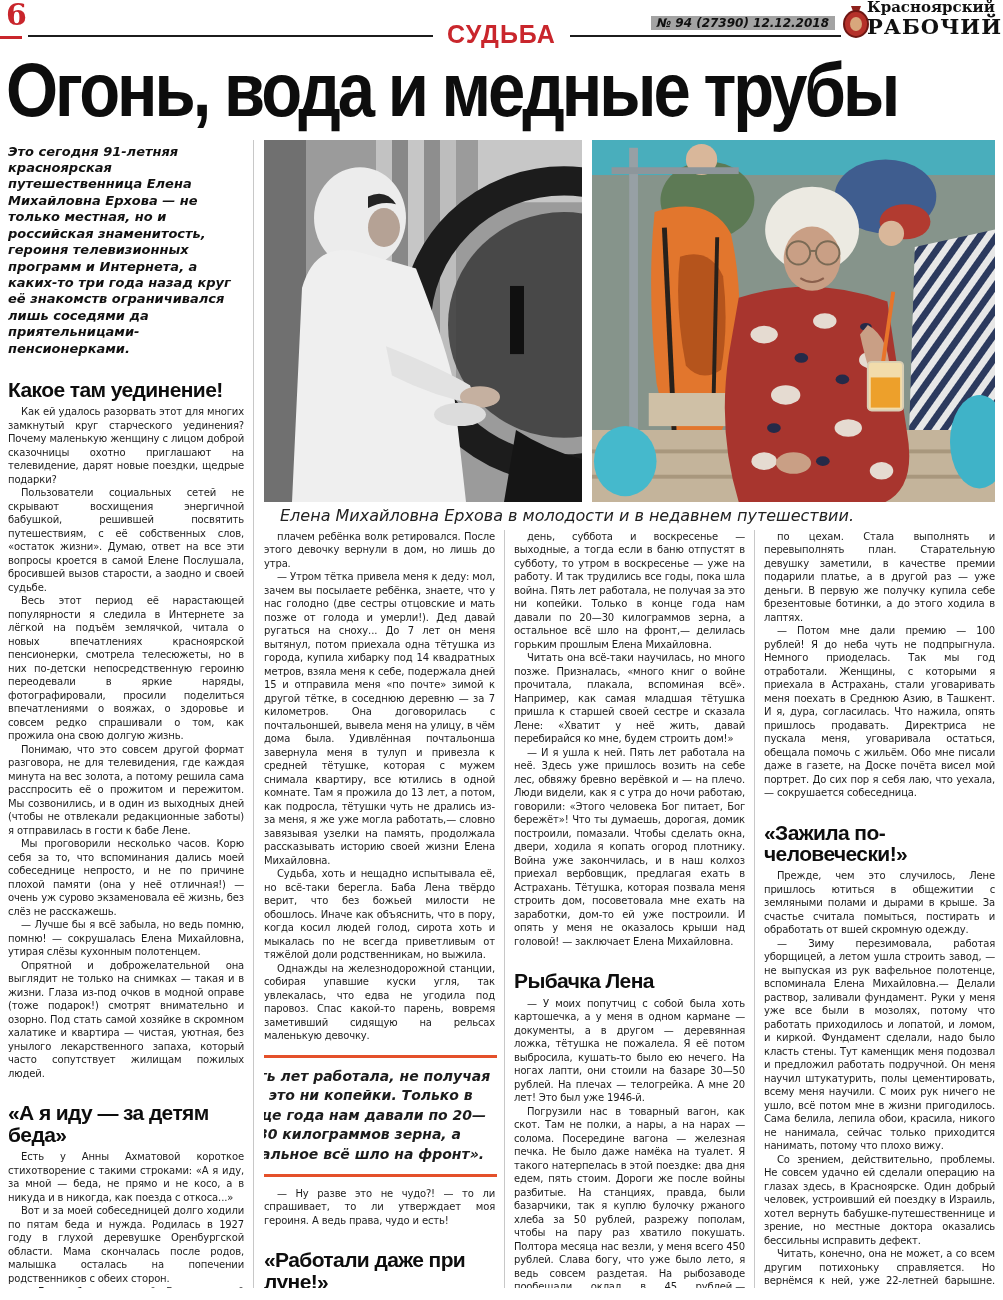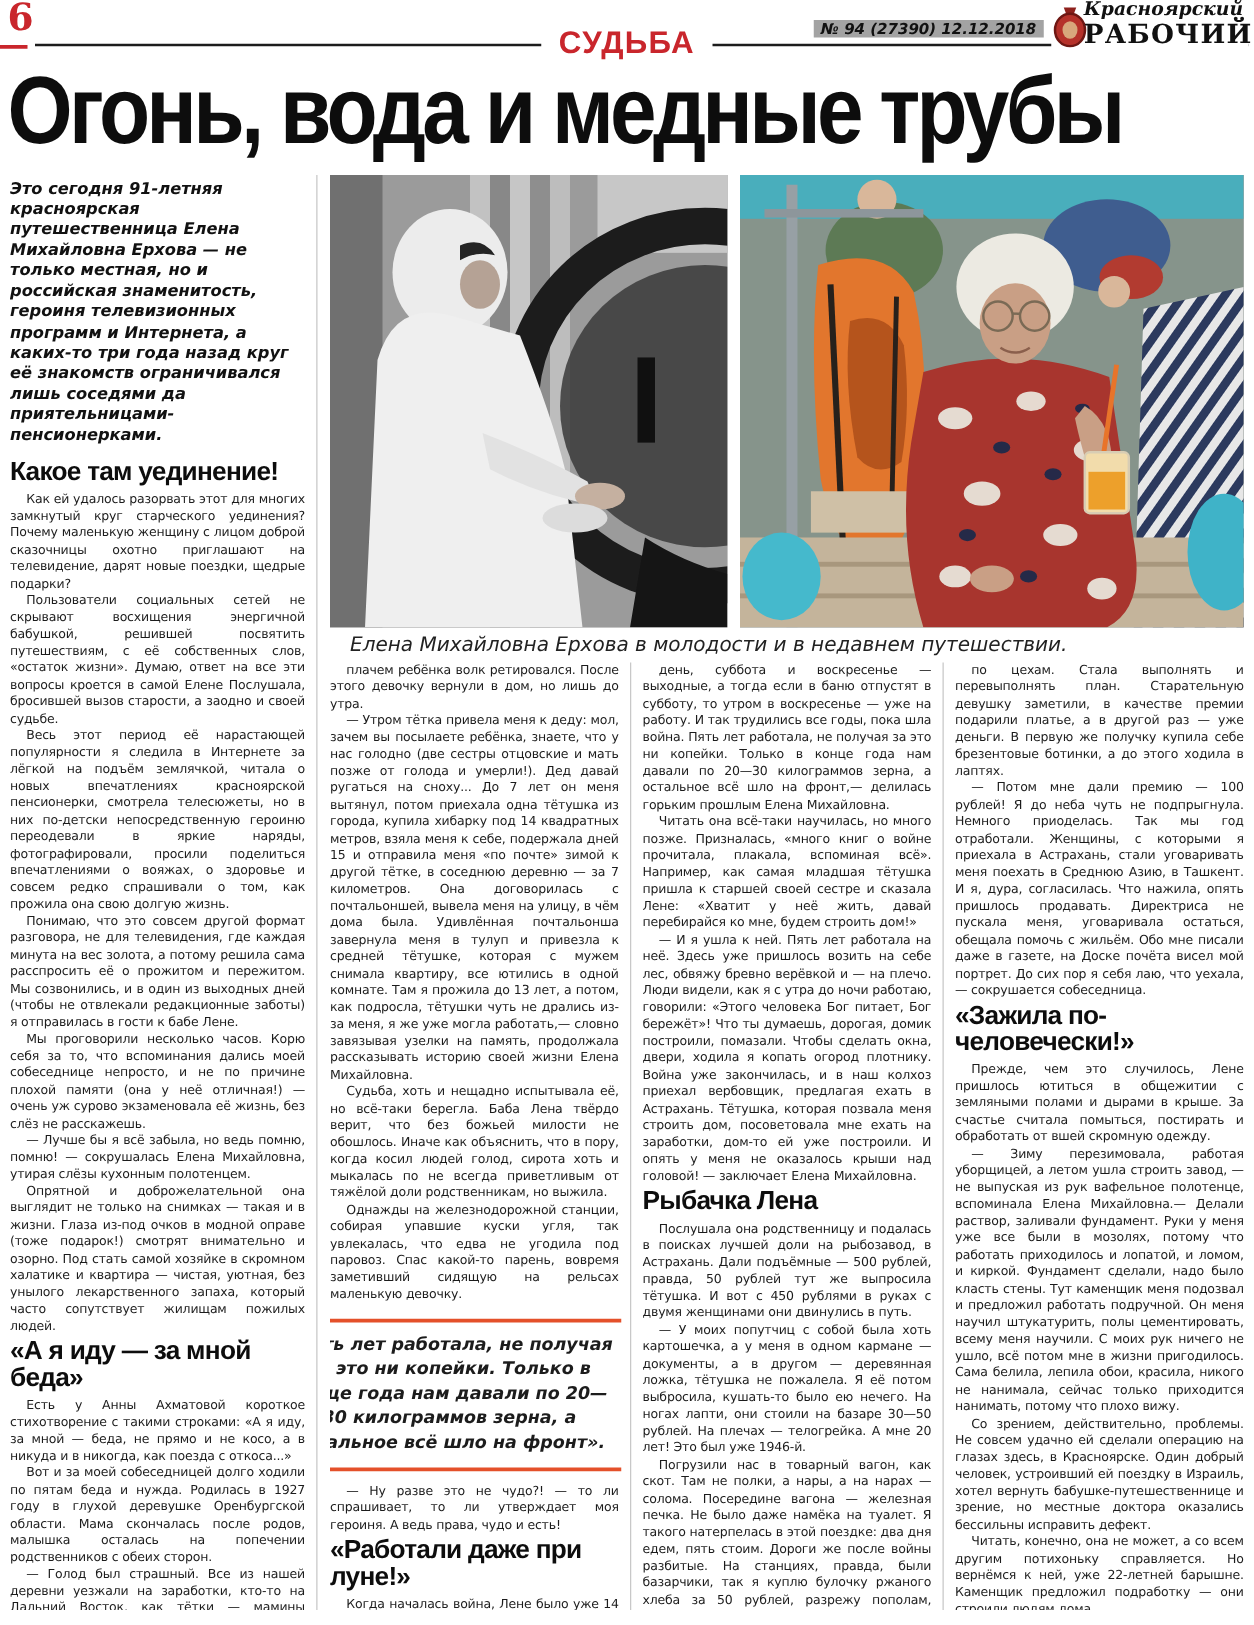--- a/index.html
+++ b/index.html
@@ -16,21 +16,21 @@
   .mast-rule{position:absolute;left:28px;right:4px;top:35px;height:0;border-top:2px solid #1c1c1c;}
   .section-title-wrap{position:absolute;left:0;right:0;top:20px;text-align:center;z-index:2;}
   .section-title{display:inline-block;background:#fff;padding:0 14px;color:#c9262c;
     font-weight:800;font-size:25px;letter-spacing:1px;font-family:"Liberation Sans",sans-serif;}
   .issue-info{position:absolute;right:168px;top:16px;font-style:italic;font-weight:bold;
     font-size:12px;color:#111;z-index:2;background:#a3a3a3;padding:0 6px;}
   .logo{position:absolute;right:4px;top:0;width:158px;height:40px;z-index:3;background:#fff;}
   .logo-emblem{position:absolute;left:0;top:4px;width:30px;height:34px;}
   .logo-text{position:absolute;left:26px;top:0;line-height:1;color:#111;
     font-family:"DejaVu Serif",serif;}
-  .logo-line1{font-size:15px;font-weight:bold;font-style:italic;letter-spacing:0;}
+  .logo-line1{font-size:15px;font-weight:bold;letter-spacing:0;}
   .logo-line2{font-size:21px;font-weight:800;letter-spacing:1px;margin-top:1px;}
   
   .headline{
     margin:8px 4px 0 6px;font-family:"Liberation Sans",sans-serif;font-weight:800;
     font-size:67px;letter-spacing:-3px;line-height:.98;white-space:nowrap;color:#0d0d0d;
     transform:scaleY(1.14);transform-origin:top left;
   }
   
   .content{display:flex;padding:0 8px;margin-top:22px;height:1148px;overflow:hidden;}
   .col{box-sizing:border-box;}
@@ -44,21 +44,21 @@
   .caption{font-style:italic;font-size:16px;color:#222;padding:4px 0 5px 16px;}
   .cols3{display:flex;}
   .cols3 .col{flex:1;min-width:0;overflow:hidden;}
   .col2,.col3{padding-right:9px;border-right:1px solid #c8c8c8;margin-right:9px;}
   
   p.body{font-size:10px;line-height:13.5px;letter-spacing:-.15px;text-align:justify;
     margin:0;text-indent:13px;color:#1c1c1c;}
   .lead{font-weight:bold;font-style:italic;font-size:13px;line-height:16.4px;
     margin:4px 0 10px;text-align:left;color:#111;}
   h2.section{font-family:"Liberation Sans",sans-serif;font-weight:800;font-size:21px;
-    letter-spacing:-.6px;line-height:1.02;color:#0d0d0d;margin:2px 0 5px;}
+    letter-spacing:-.6px;line-height:1.02;color:#0d0d0d;margin:22px 0 5px;}
   .pullquote{position:relative;z-index:3;background:#fff;box-sizing:border-box;
     margin:12px 0 10px -42px;width:calc(100% + 44px);
     border-top:3px solid #e4502a;border-bottom:3px solid #e4502a;
     padding:9px 4px;font-weight:bold;font-style:italic;font-size:14px;line-height:1.4;
     text-align:center;color:#1c1c1c;}
 </style>
 </head>
 <body>
 
 <div class="masthead">
@@ -89,21 +89,21 @@
   <div class="col col1">
     <p class="lead">Это сегодня 91-летняя красноярская путешественница Елена Михайловна Ерхова — не только местная, но и российская знаменитость, героиня телевизионных программ и Интернета, а каких-то три года назад круг её знакомств ограничивался лишь соседями да приятельницами-пенсионерками.</p>
     <h2 class="section">Какое там уединение!</h2>
     <p class="body">Как ей удалось разорвать этот для многих замкнутый круг старческого уединения? Почему маленькую женщину с лицом доброй сказочницы охотно приглашают на телевидение, дарят новые поездки, щедрые подарки?</p>
     <p class="body">Пользователи социальных сетей не скрывают восхищения энергичной бабушкой, решившей посвятить путешествиям, с её собственных слов, «остаток жизни». Думаю, ответ на все эти вопросы кроется в самой Елене Послушала, бросившей вызов старости, а заодно и своей судьбе.</p>
     <p class="body">Весь этот период её нарастающей популярности я следила в Интернете за лёгкой на подъём землячкой, читала о новых впечатлениях красноярской пенсионерки, смотрела телесюжеты, но в них по-детски непосредственную героиню переодевали в яркие наряды, фотографировали, просили поделиться впечатлениями о вояжах, о здоровье и совсем редко спрашивали о том, как прожила она свою долгую жизнь.</p>
     <p class="body">Понимаю, что это совсем другой формат разговора, не для телевидения, где каждая минута на вес золота, а потому решила сама расспросить её о прожитом и пережитом. Мы созвонились, и в один из выходных дней (чтобы не отвлекали редакционные заботы) я отправилась в гости к бабе Лене.</p>
     <p class="body">Мы проговорили несколько часов. Корю себя за то, что вспоминания дались моей собеседнице непросто, и не по причине плохой памяти (она у неё отличная!) — очень уж сурово экзаменовала её жизнь, без слёз не расскажешь.</p>
     <p class="body">— Лучше бы я всё забыла, но ведь помню, помню! — сокрушалась Елена Михайловна, утирая слёзы кухонным полотенцем.</p>
     <p class="body">Опрятной и доброжелательной она выглядит не только на снимках — такая и в жизни. Глаза из-под очков в модной оправе (тоже подарок!) смотрят внимательно и озорно. Под стать самой хозяйке в скромном халатике и квартира — чистая, уютная, без унылого лекарственного запаха, который часто сопутствует жилищам пожилых людей.</p>
-    <h2 class="section">«А я иду — за мной беда»</h2>
+    <h2 class="section">«А я иду — за детям беда»</h2>
     <p class="body">Есть у Анны Ахматовой короткое стихотворение с такими строками: «А я иду, за мной — беда, не прямо и не косо, а в никуда и в никогда, как поезда с откоса...»</p>
     <p class="body">Вот и за моей собеседницей долго ходили по пятам беда и нужда. Родилась в 1927 году в глухой деревушке Оренбургской области. Мама скончалась после родов, малышка осталась на попечении родственников с обеих сторон.</p>
     <p class="body">— Голод был страшный. Все из нашей деревни уезжали на заработки, кто-то на Дальний Восток, как тётки — мамины сёстры, а мой отец уехал в Питер, оставив меня на руках 75-летнего деда. С ним жила ещё и сноха, которая ненавидела меня. Дед ещё как-то ухитрялся коровёнку держать, так она боялась, что мне стакан молока достанется. Однажды дедушка ушёл за дровами в лес, а сноха послала меня, трёхлетнюю, к бабушке — отцовой матери. А те ещё пуще голодали, не пустили меня, сказали: «Голодно, чем кормить тебя?» Тётушка вывела меня из избы — иди, мол. Я отошла от их дома, уселась в кучу навоза и заплакала, приговаривая: «Пусть меня волк съест». Я слышала, как сноха говорила своим детям: «Не будете слушаться — волкам отдам!» А волки тоже голодные, как дети плакали! — вспоминала о своём сиротском детстве моя собеседница.</p>
 
   </div>
 
   <div class="right-area">
 
     <div class="photos">
 
@@ -202,21 +202,20 @@
         <h2 class="section">«Работали даже при луне!»</h2>
         <p class="body">Когда началась война, Лене было уже 14 лет. Она многое умела делать своими маленькими, но сильными руками, зато читать-писать не могла, поскольку ни одного дня не училась в школе.</p>
 
       </div>
 
       <div class="col col3">
         <p class="body">день, суббота и воскресенье — выходные, а тогда если в баню отпустят в субботу, то утром в воскресенье — уже на работу. И так трудились все годы, пока шла война. Пять лет работала, не получая за это ни копейки. Только в конце года нам давали по 20—30 килограммов зерна, а остальное всё шло на фронт,— делилась горьким прошлым Елена Михайловна.</p>
         <p class="body">Читать она всё-таки научилась, но много позже. Призналась, «много книг о войне прочитала, плакала, вспоминая всё». Например, как самая младшая тётушка пришла к старшей своей сестре и сказала Лене: «Хватит у неё жить, давай перебирайся ко мне, будем строить дом!»</p>
         <p class="body">— И я ушла к ней. Пять лет работала на неё. Здесь уже пришлось возить на себе лес, обвяжу бревно верёвкой и — на плечо. Люди видели, как я с утра до ночи работаю, говорили: «Этого человека Бог питает, Бог бережёт»! Что ты думаешь, дорогая, домик построили, помазали. Чтобы сделать окна, двери, ходила я копать огород плотнику. Война уже закончилась, и в наш колхоз приехал вербовщик, предлагая ехать в Астрахань. Тётушка, которая позвала меня строить дом, посоветовала мне ехать на заработки, дом-то ей уже построили. И опять у меня не оказалось крыши над головой! — заключает Елена Михайловна.</p>
         <h2 class="section">Рыбачка Лена</h2>
-        <p class="body">Послушала она родственницу и подалась в поисках лучшей доли на рыбозавод, в Астрахань. Дали подъёмные — 500 рублей, правда, 50 рублей тут же выпросила тётушка. И вот с 450 рублями в руках с двумя женщинами они двинулись в путь.</p>
         <p class="body">— У моих попутчиц с собой была хоть картошечка, а у меня в одном кармане — документы, а в другом — деревянная ложка, тётушка не пожалела. Я её потом выбросила, кушать-то было ею нечего. На ногах лапти, они стоили на базаре 30—50 рублей. На плечах — телогрейка. А мне 20 лет! Это был уже 1946-й.</p>
         <p class="body">Погрузили нас в товарный вагон, как скот. Там не полки, а нары, а на нарах — солома. Посередине вагона — железная печка. Не было даже намёка на туалет. Я такого натерпелась в этой поездке: два дня едем, пять стоим. Дороги же после войны разбитые. На станциях, правда, были базарчики, так я куплю булочку ржаного хлеба за 50 рублей, разрежу пополам, чтобы на пару раз хватило покушать. Полтора месяца нас везли, у меня всего 450 рублей. Слава богу, что уже было лето, я ведь совсем раздетая. На рыбозаводе пообещали оклад в 45 рублей,— продолжала рассказ Елена Михайловна.</p>
 
       </div>
 
       <div class="col col4">
         <p class="body">по цехам. Стала выполнять и перевыполнять план. Старательную девушку заметили, в качестве премии подарили платье, а в другой раз — уже деньги. В первую же получку купила себе брезентовые ботинки, а до этого ходила в лаптях.</p>
         <p class="body">— Потом мне дали премию — 100 рублей! Я до неба чуть не подпрыгнула. Немного приоделась. Так мы год отработали. Женщины, с которыми я приехала в Астрахань, стали уговаривать меня поехать в Среднюю Азию, в Ташкент. И я, дура, согласилась. Что нажила, опять пришлось продавать. Директриса не пускала меня, уговаривала остаться, обещала помочь с жильём. Обо мне писали даже в газете, на Доске почёта висел мой портрет. До сих пор я себя лаю, что уехала,— сокрушается собеседница.</p>
         <h2 class="section">«Зажила по-человечески!»</h2>
         <p class="body">Прежде, чем это случилось, Лене пришлось ютиться в общежитии с земляными полами и дырами в крыше. За счастье считала помыться, постирать и обработать от вшей скромную одежду.</p>

